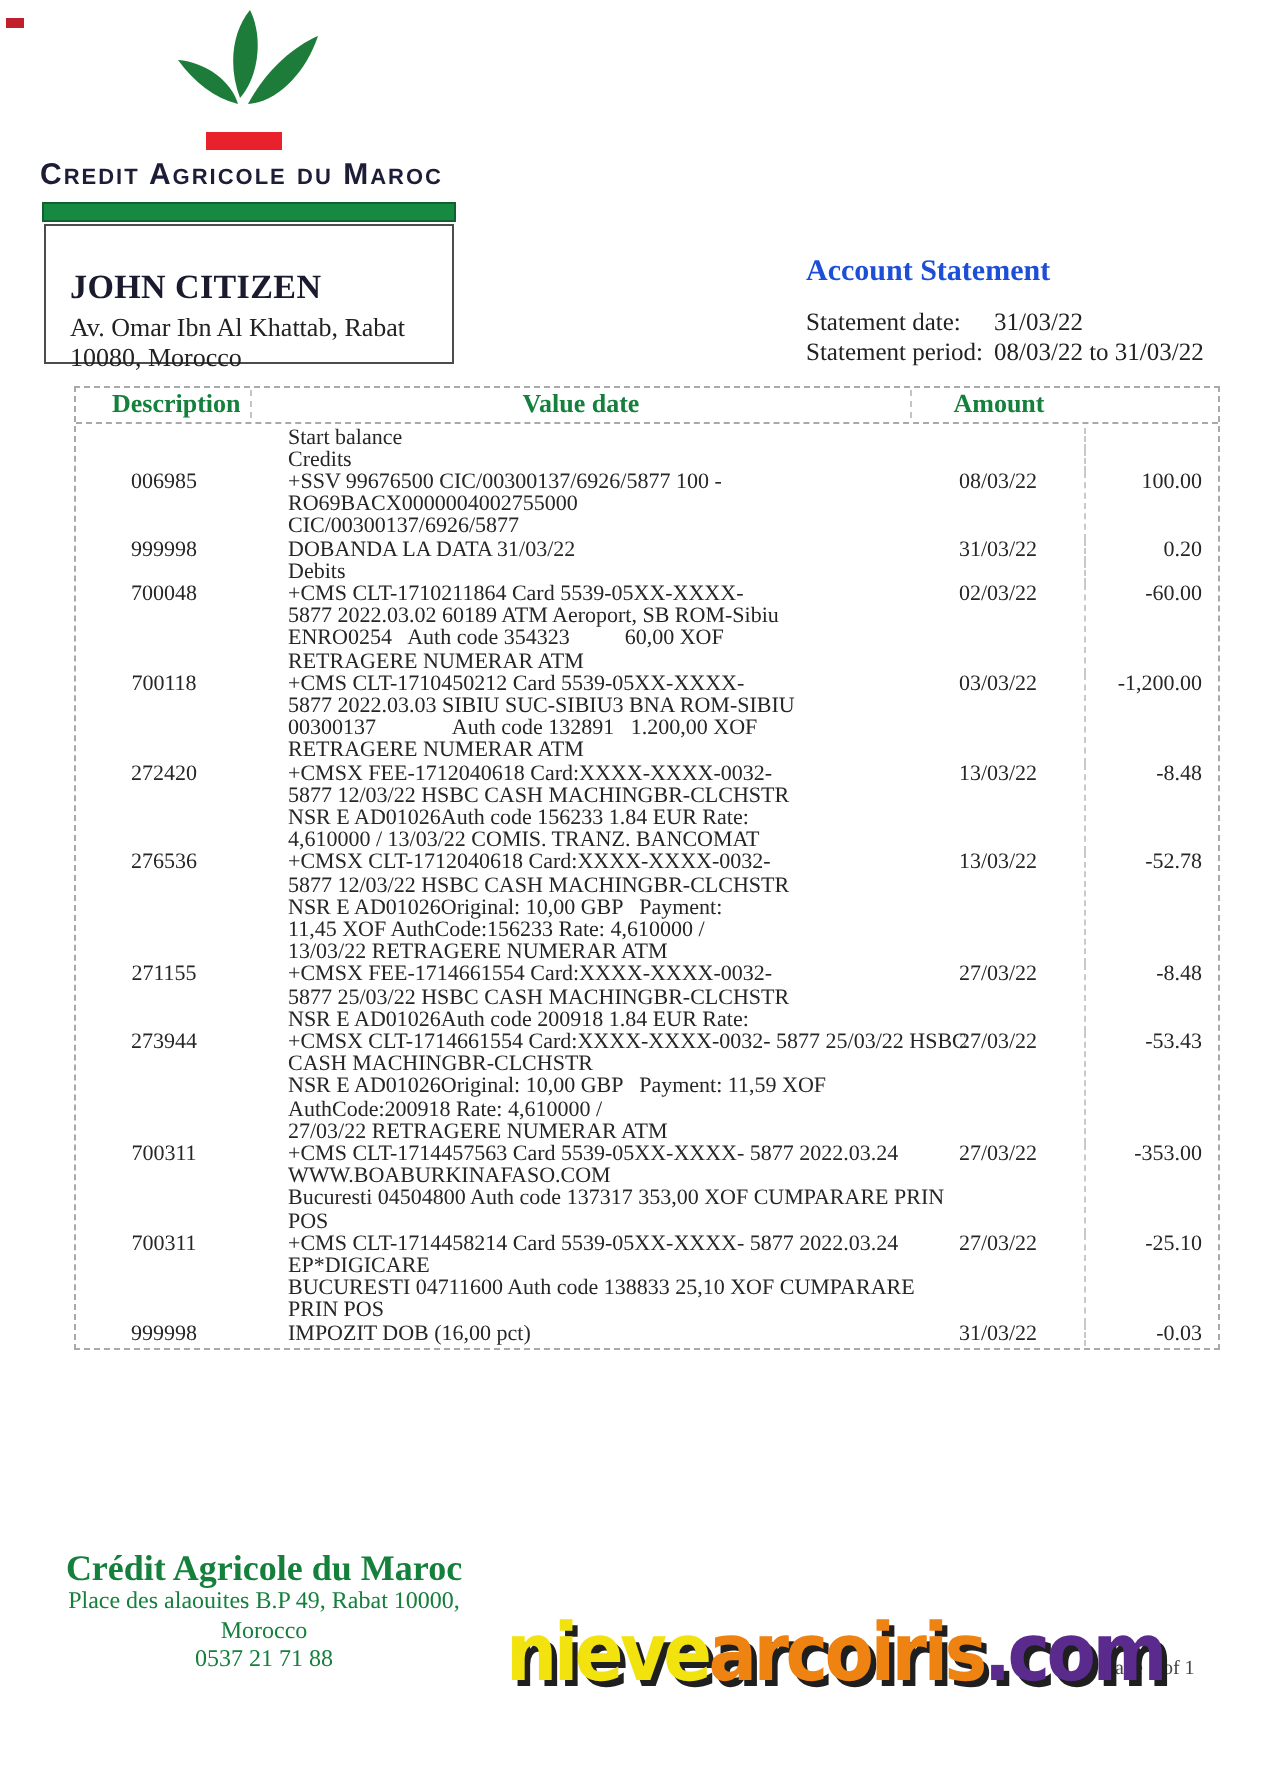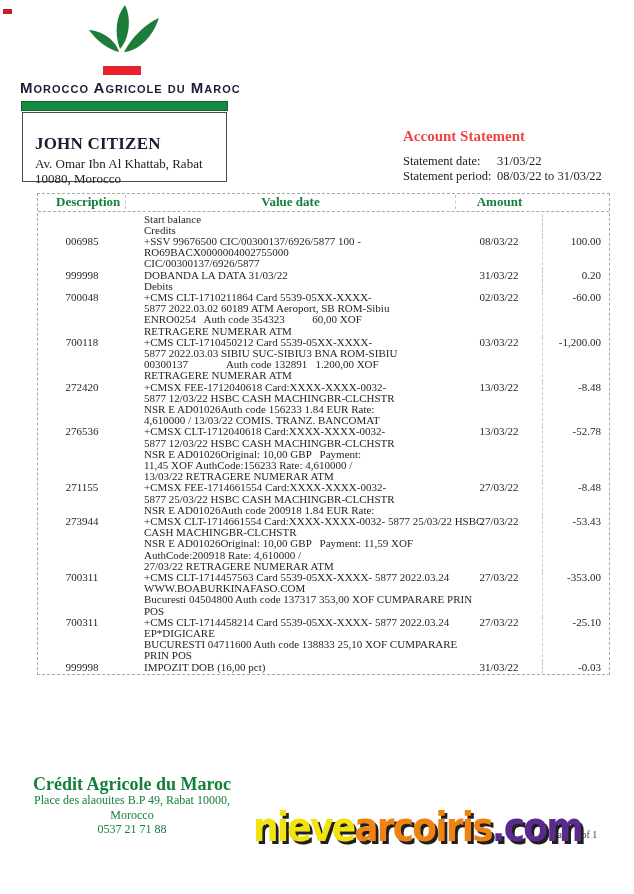--- a/index.html
+++ b/index.html
@@ -24,21 +24,21 @@
   
   .customer-box {
     position:absolute; left:22px; top:112px; width:205px; height:70px;
     border:1px solid #4c4c4c; box-sizing:border-box; padding:21px 0 0 12px;
   }
   .customer-name { font-size:17px; font-weight:bold; color:#1b1b30; letter-spacing:0.2px; }
   .customer-addr { font-size:13px; color:#222222; line-height:14.5px; margin-top:3px; }
 
   
   .stmt { position:absolute; left:403px; top:128px; }
-  .stmt-title { font-size:15px; font-weight:bold; color:#ef4444; margin:0 0 9px 0; }
+  .stmt-title { font-size:15px; font-weight:bold; color:#1d4ed8; margin:0 0 9px 0; }
   .stmt-row { display:flex; font-size:12.5px; color:#222222; line-height:14.5px; }
   .stmt-label { width:94px; }
 
   
   .acct-table {
     position:absolute; left:37px; top:193px; width:573px;
     border:1px dashed #a9a9a9; box-sizing:border-box; background:#ffffff;
   }
   .thead {
     display:grid; grid-template-columns:88px 330px 87px 68px;
@@ -78,21 +78,21 @@
 <div class="page">
 
   <div class="corner-mark"></div>
 
   <svg class="logo-leaves" viewBox="0 0 72 60">
     <path d="M37 0 C28 11 26 28 32 44 C41 34 44 14 37 0 Z" fill="#1E7C3A"></path>
     <path d="M1 25 C9 36 19 44 31 47 C28 36 15 26 1 25 Z" fill="#1E7C3A"></path>
     <path d="M71 13 C57 19 44 32 36 47 C51 46 65 31 71 13 Z" fill="#1E7C3A"></path>
   </svg>
   <div class="logo-red" style="background:#E8212D;"></div>
-  <div class="brand-text">Morocco Agricole du Maroc</div>
+  <div class="brand-text">Credit Agricole du Maroc</div>
   <div class="green-bar" style="background:#178A42;"></div>
 
   <div class="customer-box">
     <div class="customer-name">JOHN CITIZEN</div>
     <div class="customer-addr">Av. Omar Ibn Al Khattab, Rabat</div>
     <div class="customer-addr" style="margin-top:0;">10080, Morocco</div>
   </div>
 
   <div class="stmt">
     <div class="stmt-title">Account Statement</div>

